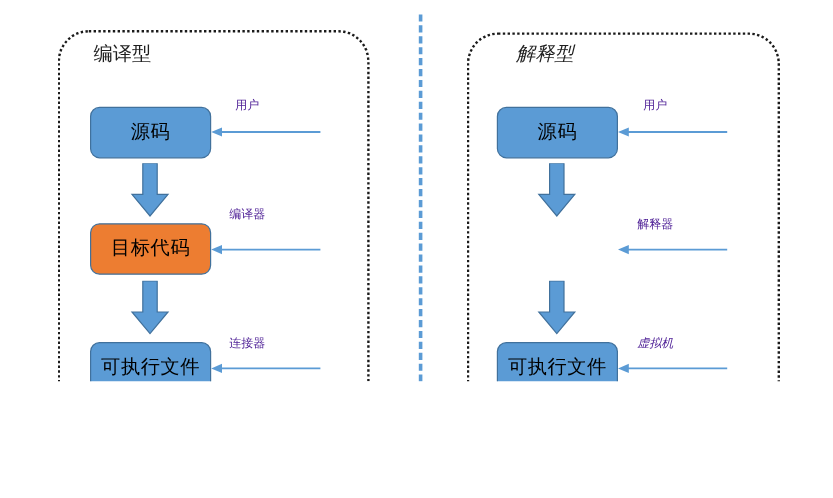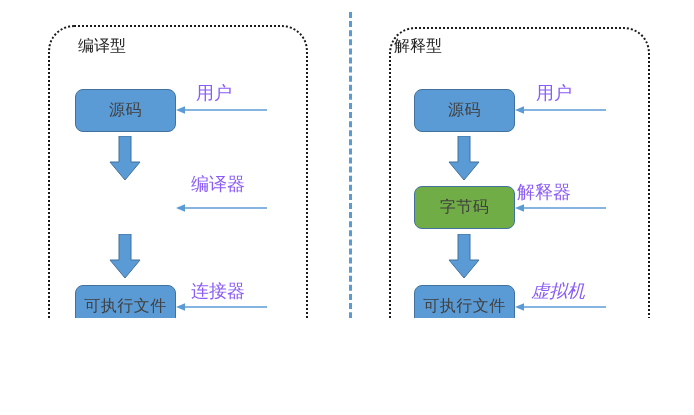--- a/index.html
+++ b/index.html
@@ -38,21 +38,21 @@
   .box {
     position: absolute;
     width: 101px;
     height: 43px;
     border-radius: 8px;
     border: 1px solid #41719C;
     box-sizing: border-box;
     display: flex;
     align-items: center;
     justify-content: center;
-    color: #404040;
+    color: #000000;
     font-size: 16px;
     letter-spacing: 0.5px;
     white-space: nowrap;
   }
   .box.blue  { background: #5B9BD5; border-color: #41719C; }
   .box.orange{ background: #ED7D31; border-color: #41719C; }
   .box.green { background: #70AD47; border-color: #41719C; }
 
   
   .varrow {
@@ -64,22 +64,22 @@
 
   
   .harrow {
     position: absolute;
     height: 12px;
   }
   .harrow svg { display: block; overflow: visible; }
 
   .harrow-label {
     position: absolute;
-    font-size: 18px;
-    color: #8b5cf6;
+    font-size: 10px;
+    color: #4c1d95;
     white-space: nowrap;
     line-height: 1;
   }
 
   
   .divider {
     position: absolute;
     width: 0;
     border-left: 3px dashed #5B9BD5;
   }
@@ -98,20 +98,21 @@
 <body>
 
 <div id="canvas">
 
   <div class="panel" style="left:48px; top:25px; width:260px; height:347px;"></div>
 
   <div class="panel-title" style="left:78px; top:38px;">编译型</div>
 
   <div class="box blue" style="left:75px; top:89px;">源码</div>
 
+  <div class="box orange" style="left:75px; top:186px;">目标代码</div>
 
   <div class="box blue" style="left:75px; top:285px;">可执行文件</div>
 
   <div class="varrow" style="left:108px; top:136px;">
     <svg width="34" height="46" viewBox="0 0 34 46">
       <polygon points="11,0 23,0 23,26 32,26 17,44 2,26 11,26" fill="#5B9BD5" stroke="#41719C" stroke-width="1"></polygon>
     </svg>
   </div>
 
   <div class="varrow" style="left:108px; top:234px;">
@@ -141,25 +142,24 @@
       <line x1="91" y1="6" x2="8" y2="6" stroke="#5B9BD5" stroke-width="1.6"></line>
       <polygon points="0,6 9,2.2 9,9.8" fill="#5B9BD5"></polygon>
     </svg>
   </div>
   <div class="harrow-label" style="left:191px; top:282px;">连接器</div>
 
   <div class="divider" style="left:349px; top:12px; height:388px;"></div>
 
   <div class="panel" style="left:389px; top:27px; width:261px; height:343px;"></div>
 
-  <div class="panel-title" style="left:394px; top:38px;">解释型</div>
+  <div class="panel-title" style="left:430px; top:38px;font-style:italic;">解释型</div>
 
   <div class="box blue" style="left:414px; top:89px;">源码</div>
 
-  <div class="box green" style="left:414px; top:186px;">字节码</div>
 
   <div class="box blue" style="left:414px; top:285px;">可执行文件</div>
 
   <div class="varrow" style="left:447px; top:136px;">
     <svg width="34" height="46" viewBox="0 0 34 46">
       <polygon points="11,0 23,0 23,26 32,26 17,44 2,26 11,26" fill="#5B9BD5" stroke="#41719C" stroke-width="1"></polygon>
     </svg>
   </div>
 
   <div class="varrow" style="left:447px; top:234px;">
@@ -175,21 +175,21 @@
     </svg>
   </div>
   <div class="harrow-label" style="left:536px; top:84px;">用户</div>
 
   <div class="harrow" style="left:515px; top:202px; width:92px;">
     <svg width="92" height="12" viewBox="0 0 92 12">
       <line x1="91" y1="6" x2="8" y2="6" stroke="#5B9BD5" stroke-width="1.6"></line>
       <polygon points="0,6 9,2.2 9,9.8" fill="#5B9BD5"></polygon>
     </svg>
   </div>
-  <div class="harrow-label" style="left:517px; top:183px;text-align:center;">解释器</div>
+  <div class="harrow-label" style="left:531px; top:183px;text-align:center;">解释器</div>
 
   <div class="harrow" style="left:515px; top:301px; width:92px;">
     <svg width="92" height="12" viewBox="0 0 92 12">
       <line x1="91" y1="6" x2="8" y2="6" stroke="#5B9BD5" stroke-width="1.6"></line>
       <polygon points="0,6 9,2.2 9,9.8" fill="#5B9BD5"></polygon>
     </svg>
   </div>
   <div class="harrow-label" style="left:531px; top:282px;font-style:italic;">虚拟机</div>
 
   <div class="watermark" style="left:446px; top:388px;">https://blog.csdn.net/qq_43629857</div>

